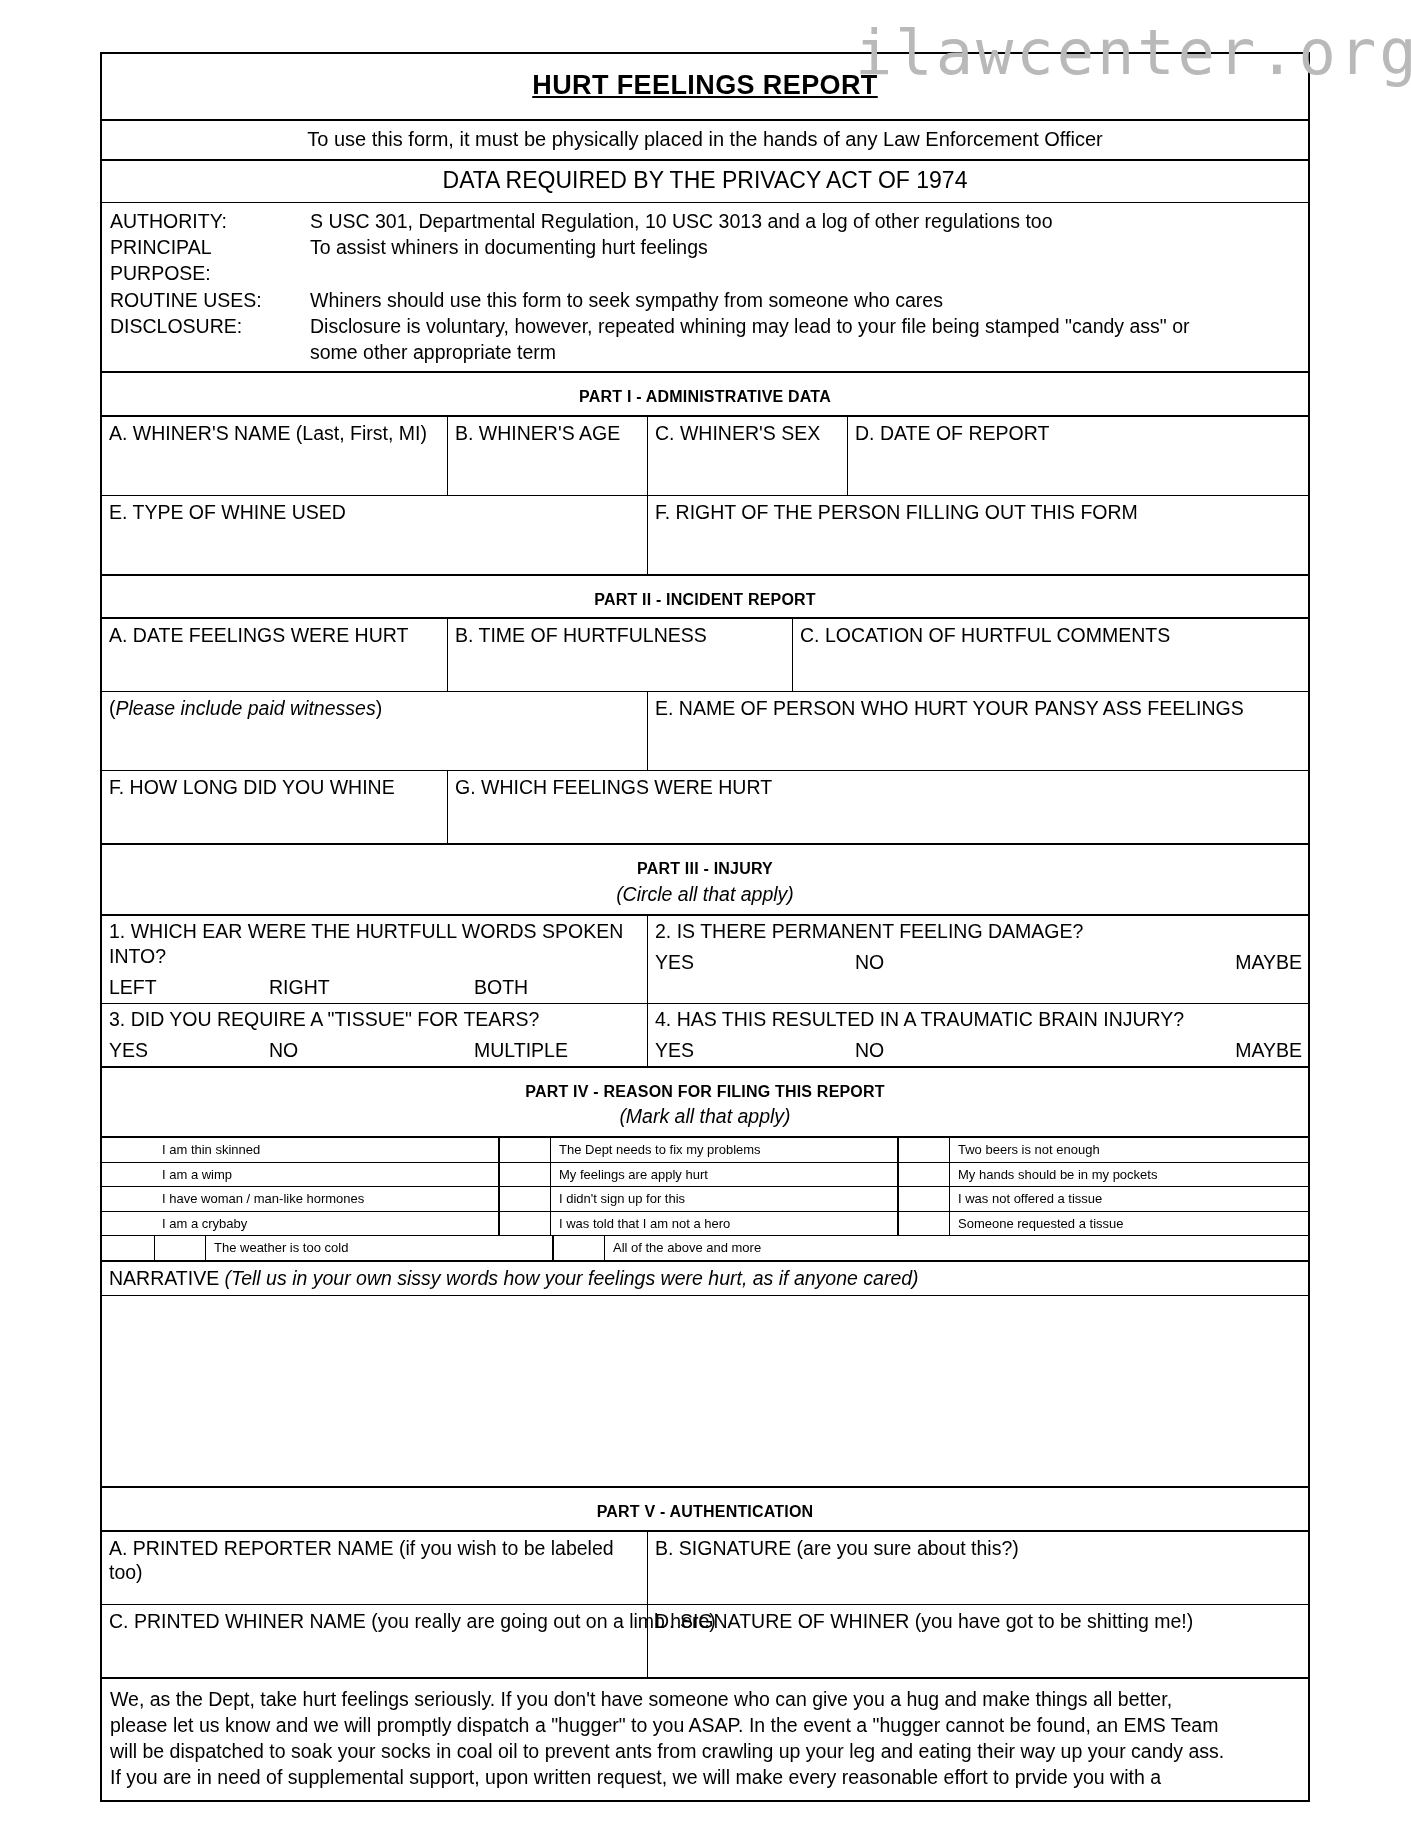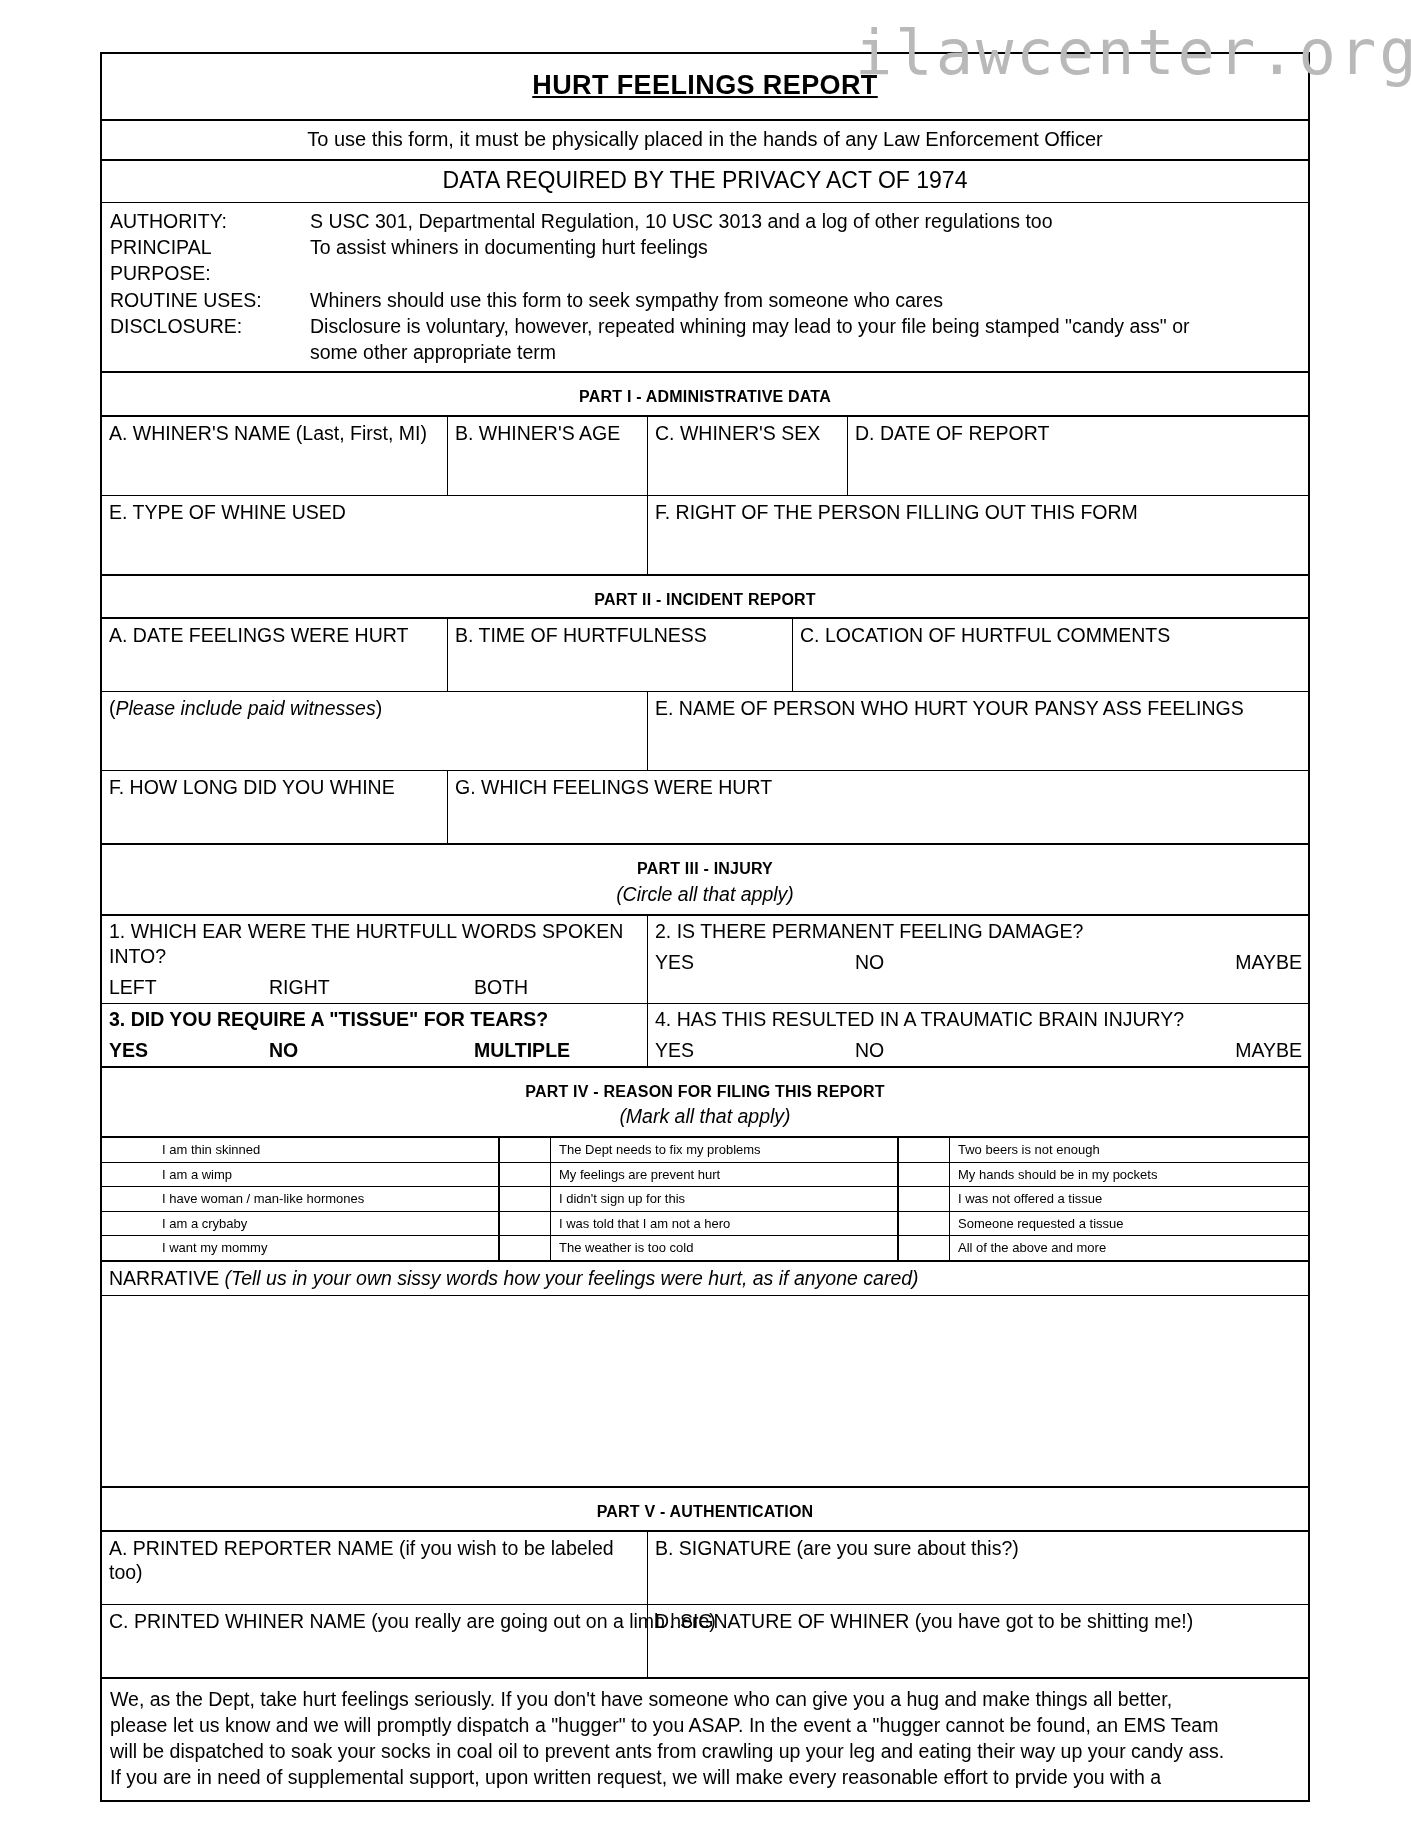--- a/index.html
+++ b/index.html
@@ -268,21 +268,21 @@
       <div class="cell q-cell">2. IS THERE PERMANENT FEELING DAMAGE?</div>
       <div class="opts-right">
         <span class="or-a">YES</span>
         <span class="or-b">NO</span>
         <span class="or-c">MAYBE</span>
       </div>
     </div>
   </div>
 
   <div class="row bt1">
-    <div style="width:545px;flex:0 0 545px;font-weight:bold;">
+    <div style="width:545px;flex:0 0 545px;">
       <div class="cell q-cell">3. DID YOU REQUIRE A "TISSUE" FOR TEARS?</div>
       <div class="opts">
         <span class="opt-a">YES</span>
         <span class="opt-b">NO</span>
         <span class="opt-c">MULTIPLE</span>
       </div>
     </div>
     <div class="bl" style="flex:1 1 auto;">
       <div class="cell q-cell">4. HAS THIS RESULTED IN A TRAUMATIC BRAIN INJURY?</div>
       <div class="opts-right">
@@ -306,21 +306,21 @@
       <div class="cbtext cbt1">I am thin skinned</div>
       <div class="cbbox"></div>
       <div class="cbtext cbt2">The Dept needs to fix my problems</div>
       <div class="cbbox"></div>
       <div class="cbtext cbt3">Two beers is not enough</div>
     </div>
     <div class="cbrow bt1">
       <div class="cb-lead"></div>
       <div class="cbtext cbt1">I am a wimp</div>
       <div class="cbbox"></div>
-      <div class="cbtext cbt2">My feelings are prevent hurt</div>
+      <div class="cbtext cbt2">My feelings are apply hurt</div>
       <div class="cbbox"></div>
       <div class="cbtext cbt3">My hands should be in my pockets</div>
     </div>
     <div class="cbrow bt1">
       <div class="cb-lead"></div>
       <div class="cbtext cbt1">I have woman / man-like hormones</div>
       <div class="cbbox"></div>
       <div class="cbtext cbt2">I didn't sign up for this</div>
       <div class="cbbox"></div>
       <div class="cbtext cbt3">I was not offered a tissue</div>
@@ -328,21 +328,20 @@
     <div class="cbrow bt1">
       <div class="cb-lead"></div>
       <div class="cbtext cbt1">I am a crybaby</div>
       <div class="cbbox"></div>
       <div class="cbtext cbt2">I was told that I am not a hero</div>
       <div class="cbbox"></div>
       <div class="cbtext cbt3">Someone requested a tissue</div>
     </div>
     <div class="cbrow bt1">
       <div class="cb-lead"></div>
-      <div class="cbtext cbt1">I want my mommy</div>
       <div class="cbbox"></div>
       <div class="cbtext cbt2">The weather is too cold</div>
       <div class="cbbox"></div>
       <div class="cbtext cbt3">All of the above and more</div>
     </div>
   </div>
 
   <div class="row bt">
     <div class="narr-label" style="flex:1 1 auto;"><span>NARRATIVE </span><i>(Tell us in your own sissy words how your feelings were hurt, as if anyone cared)</i></div>
   </div>

